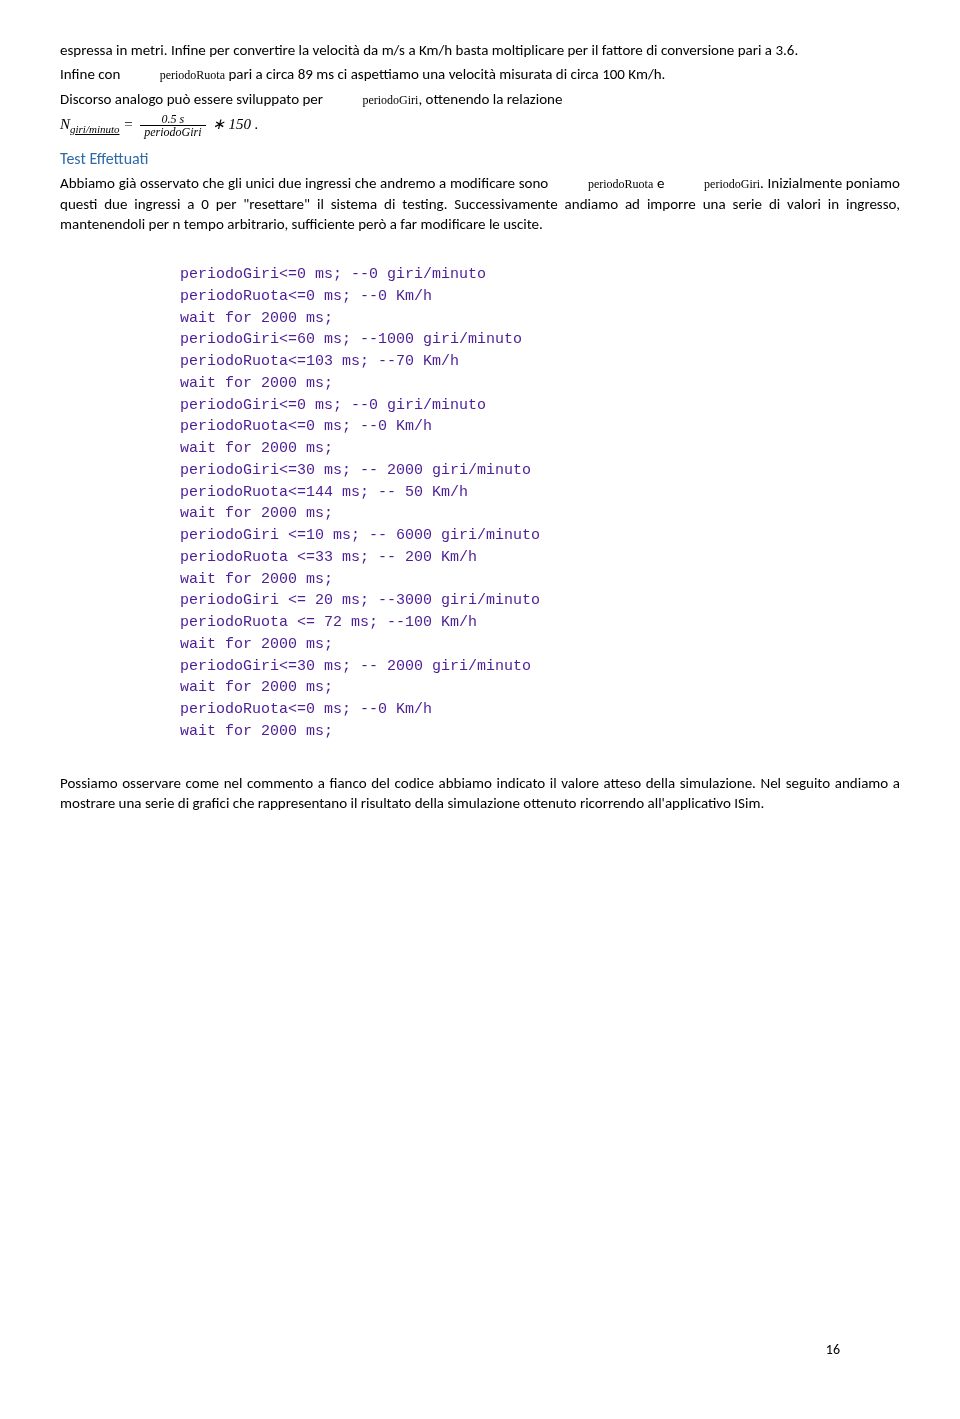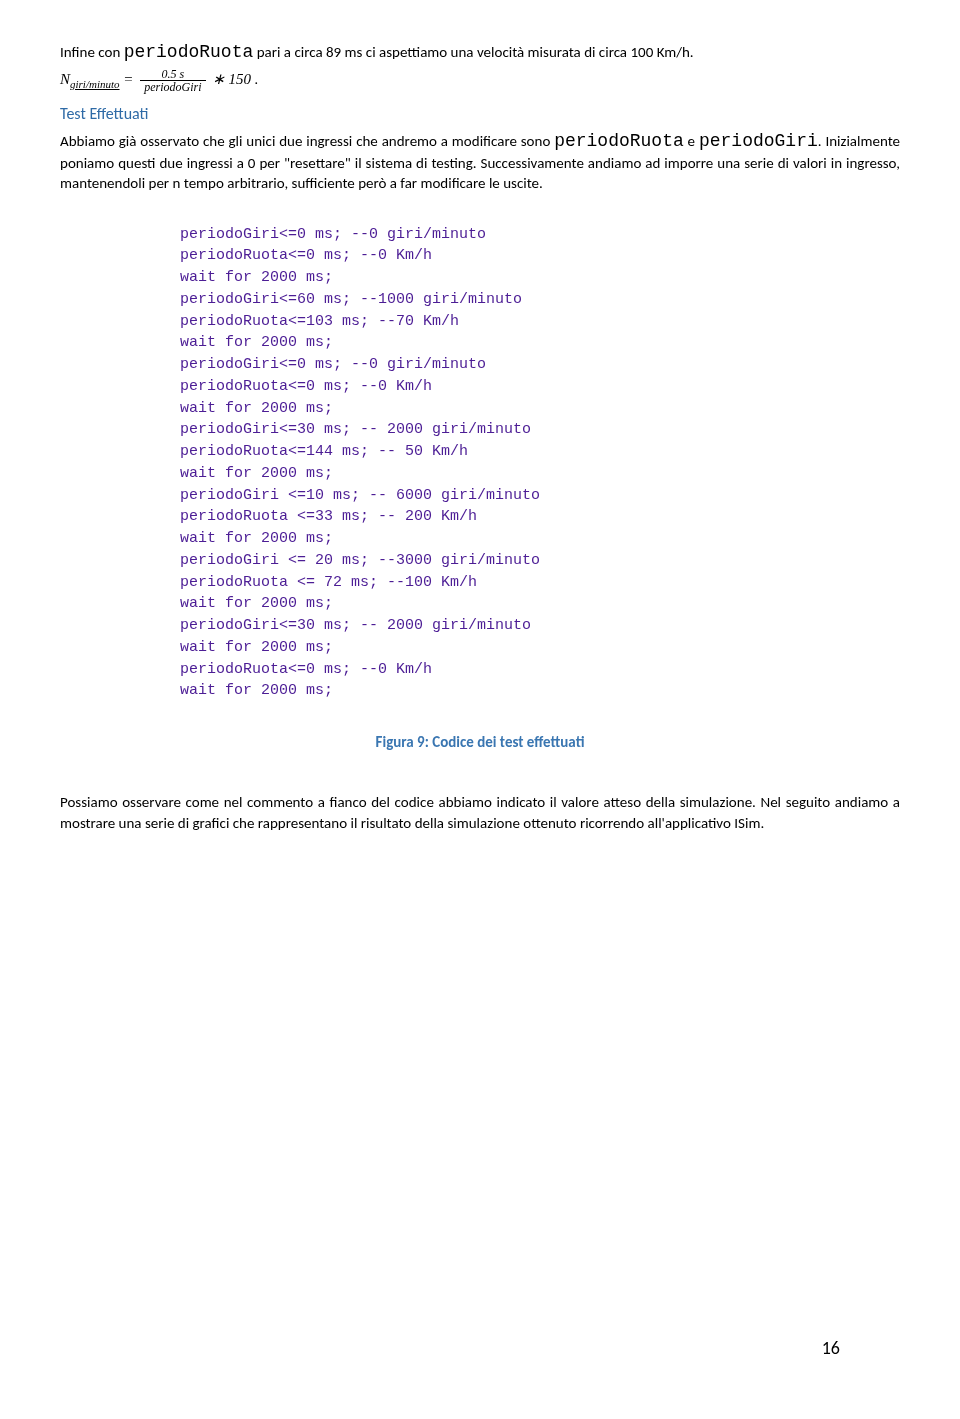--- a/index.html
+++ b/index.html
@@ -10,22 +10,23 @@
     line-height: 1.35;
     color: #000;
     background: #fff;
     width: 840px;
   }
   p {
     margin: 0 0 4px 0;
     text-align: justify;
   }
   .mono {
-    font-family: Liberation Mono, monospace;
-    font-size: 18px;
+    font-family: Liberation Serif, serif;
+    font-size: 12px;
+    margin-left: 36px;
   }
   .section-heading {
     color: #2e6aa6;
     font-size: 16px;
     margin-top: 10px;
     margin-bottom: 4px;
   }
   .formula {
     font-family: 'Cambria Math', 'Times New Roman', serif;
     font-style: italic;
@@ -65,36 +66,42 @@
     text-align: center;
     color: #3a76b1;
     font-weight: bold;
     font-size: 15px;
     margin: 30px 0 40px 0;
   }
   .page-number {
     position: absolute;
     bottom: 20px;
     right: 60px;
-    font-size: 18px;
+    font-size: 14px;
   }
   .page-wrap {
     position: relative;
     min-height: 1340px;
   }
 </style>
 </head>
 <body>
 <div class="page-wrap">
 
+<p>
+  <span>espressa in metri. Infine per convertire la velocità da m/s a Km/h basta moltiplicare per il fattore di conversione pari a 3.6.</span>
+</p>
 
 <p>
   <span>Infine con </span><span class="mono">periodoRuota</span><span> pari a circa 89 ms ci aspettiamo una velocità misurata di circa 100 Km/h.</span>
 </p>
 
+<p>
+  <span>Discorso analogo può essere sviluppato per </span><span class="mono">periodoGiri</span><span>, ottenendo la relazione</span>
+</p>
 
 <p>
   <span class="formula">
     <span>N</span><span class="sub">giri/minuto</span><span> = </span><span class="frac"><span class="num">0.5 s</span><span class="den">periodoGiri</span></span><span> ∗ 150 .</span>
   </span>
 </p>
 
 
 <div class="section-heading">Test Effettuati</div>
 
@@ -118,21 +125,20 @@
 periodoRuota &lt;=33 ms; -- 200 Km/h
 wait for 2000 ms;
 periodoGiri &lt;= 20 ms; --3000 giri/minuto
 periodoRuota &lt;= 72 ms; --100 Km/h
 wait for 2000 ms;
 periodoGiri&lt;=30 ms; -- 2000 giri/minuto
 wait for 2000 ms;
 periodoRuota&lt;=0 ms; --0 Km/h
 wait for 2000 ms;</div>
 
-<div class="caption">Figura 9: Codice dei test effettuati</div>
 
 <p>
   <span>Possiamo osservare come nel commento a fianco del codice abbiamo indicato il valore atteso della simulazione. Nel seguito andiamo a mostrare una serie di grafici che rappresentano il risultato della simulazione ottenuto ricorrendo all'applicativo ISim.</span>
 </p>
 
 <div class="page-number">16</div>
 
 </div>
 
 </body></html>

